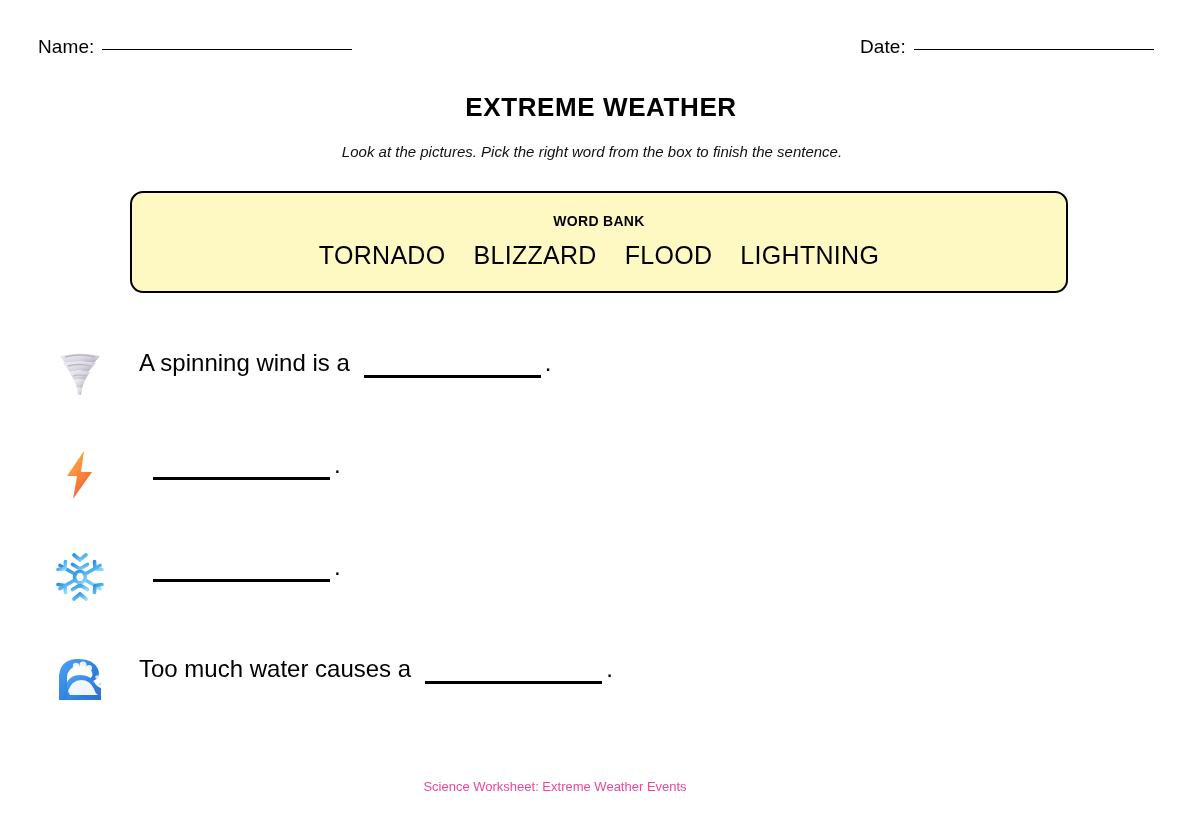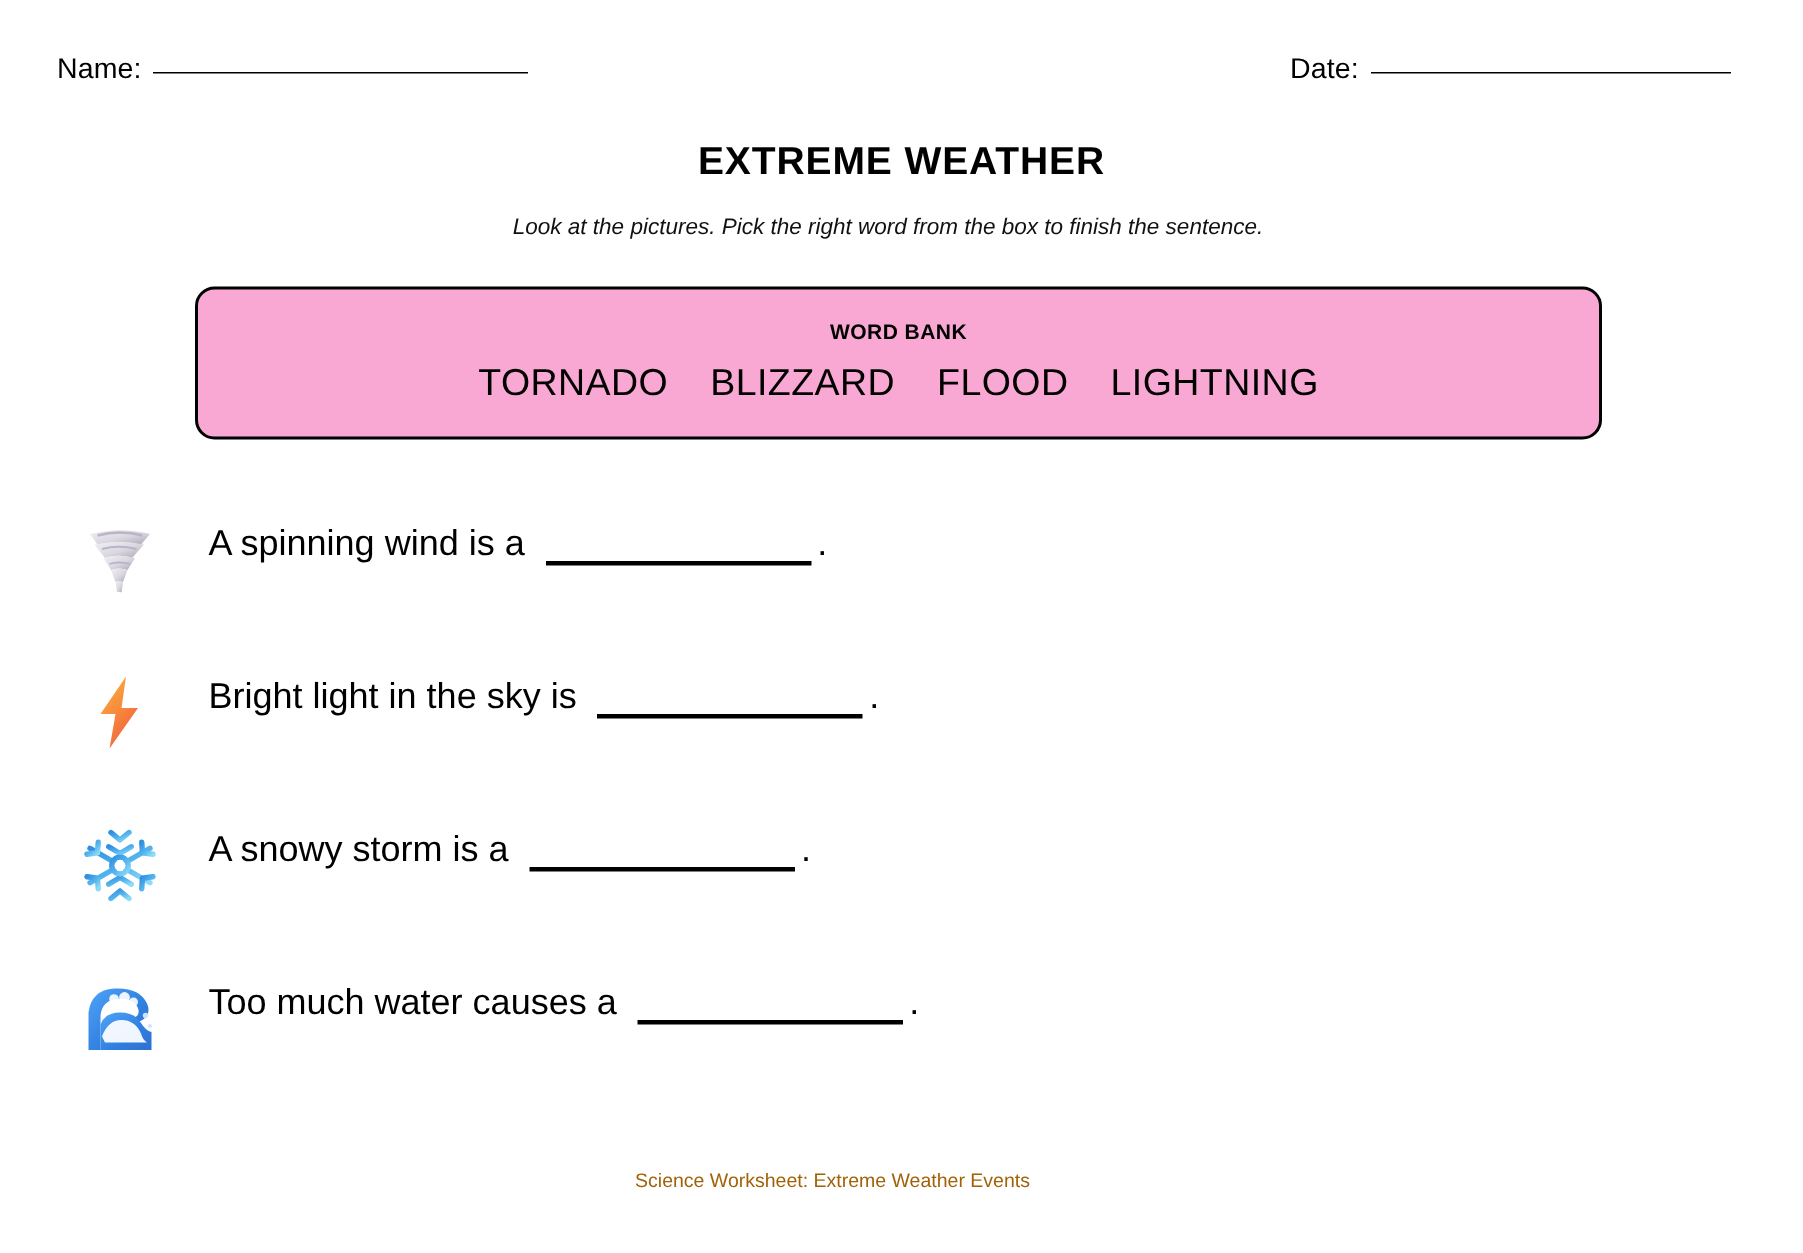--- a/index.html
+++ b/index.html
@@ -73,21 +73,21 @@
   
   .word-bank {
     position: absolute;
     left: 130px;
     top: 191px;
     width: 938px;
     height: 102px;
     border: 2.2px solid #000;
     border-radius: 13px;
     box-sizing: border-box;
-    background: #f9a8d4;
+    background: #fef9c3;
   }
   .word-bank-title {
     position: absolute;
     top: 20px;
     left: 0;
     width: 100%;
     text-align: center;
     font-size: 14px;
     font-weight: bold;
     letter-spacing: 0.3px;
@@ -150,21 +150,21 @@
   .q-period { margin-left: 2px; }
 
   
   .footer {
     position: absolute;
     top: 779px;
     left: 0;
     width: 1110px;
     text-align: center;
     font-size: 13px;
-    color: #a16207;
+    color: #ec4899;
   }
 </style>
 </head>
 <body>
 
 <div class="header-row">
   <div class="field field-date">
     <span class="field-label">Date:</span>
     <span class="field-rule"></span>
   </div>
@@ -220,21 +220,20 @@
           <linearGradient id="lg" x1="0.2" y1="0" x2="0.8" y2="1">
             <stop offset="0%" stop-color="#fbb040"></stop>
             <stop offset="50%" stop-color="#f7863c"></stop>
             <stop offset="100%" stop-color="#f0573f"></stop>
           </linearGradient>
         </defs>
         <path d="M30 2 L13 27 L23 27 L19 50 L38 23 L27 23 Z" fill="url(#lg)"></path>
       </svg>
     </div>
     <div class="q-text">
-      <span>Bright light in the sky is</span>
       <span class="q-blank"></span>
       <span class="q-period">.</span>
     </div>
   </div>
 
   <div class="q-row">
     <div class="q-icon">
       <svg width="52" height="52" viewBox="0 0 52 52">
         <defs>
           <linearGradient id="sg" x1="0" y1="0" x2="1" y2="1">
@@ -254,21 +253,20 @@
           <path d="M11 34.5 L4 33.5 M11 34.5 L11.5 41.5"></path>
           <path d="M41 17.5 L48 18.5 M41 17.5 L40.5 10.5"></path>
           <path d="M26 18 L18.5 13.5 M26 18 L33.5 13.5"></path>
           <path d="M26 34 L18.5 38.5 M26 34 L33.5 38.5"></path>
         </g>
         <circle cx="26" cy="26" r="5.6" fill="none" stroke="url(#sg)" stroke-width="3.4"></circle>
         <circle cx="26" cy="26" r="3.6" fill="#ffffff"></circle>
       </svg>
     </div>
     <div class="q-text">
-      <span>A snowy storm is a</span>
       <span class="q-blank"></span>
       <span class="q-period">.</span>
     </div>
   </div>
 
   <div class="q-row">
     <div class="q-icon">
       <svg width="52" height="52" viewBox="0 0 52 52">
         <defs>
           <linearGradient id="wg" x1="0" y1="0" x2="1" y2="1">

